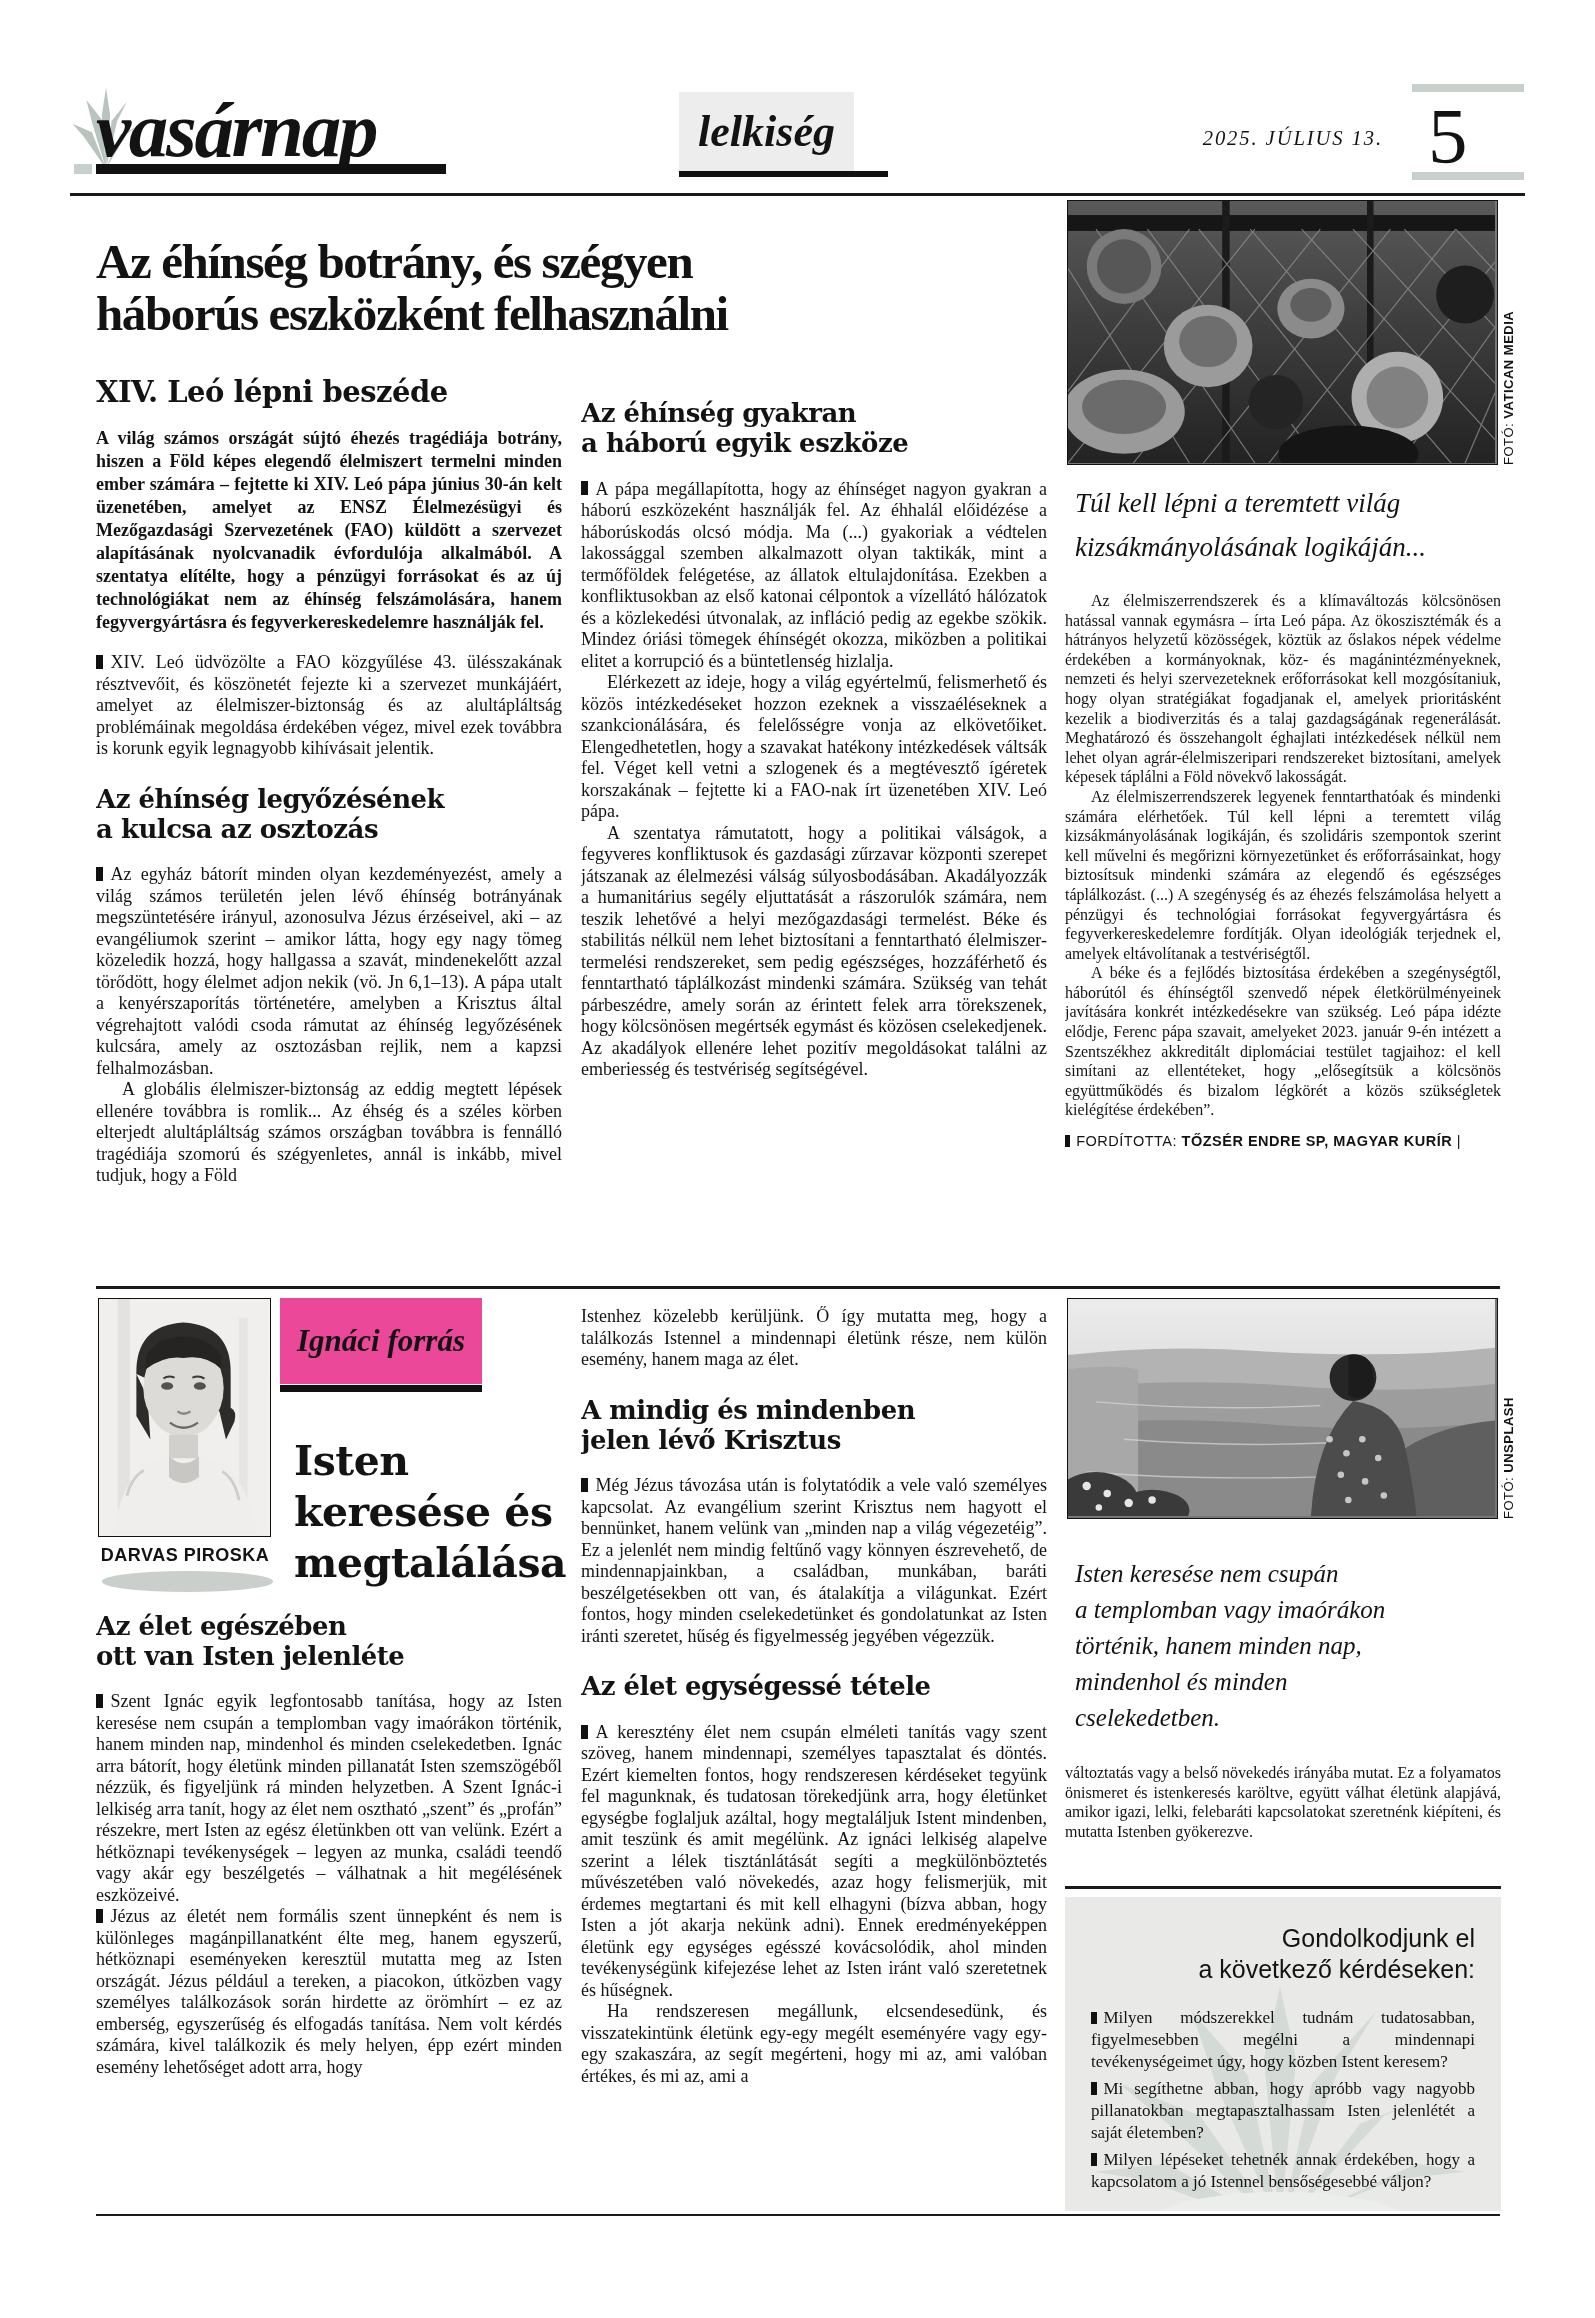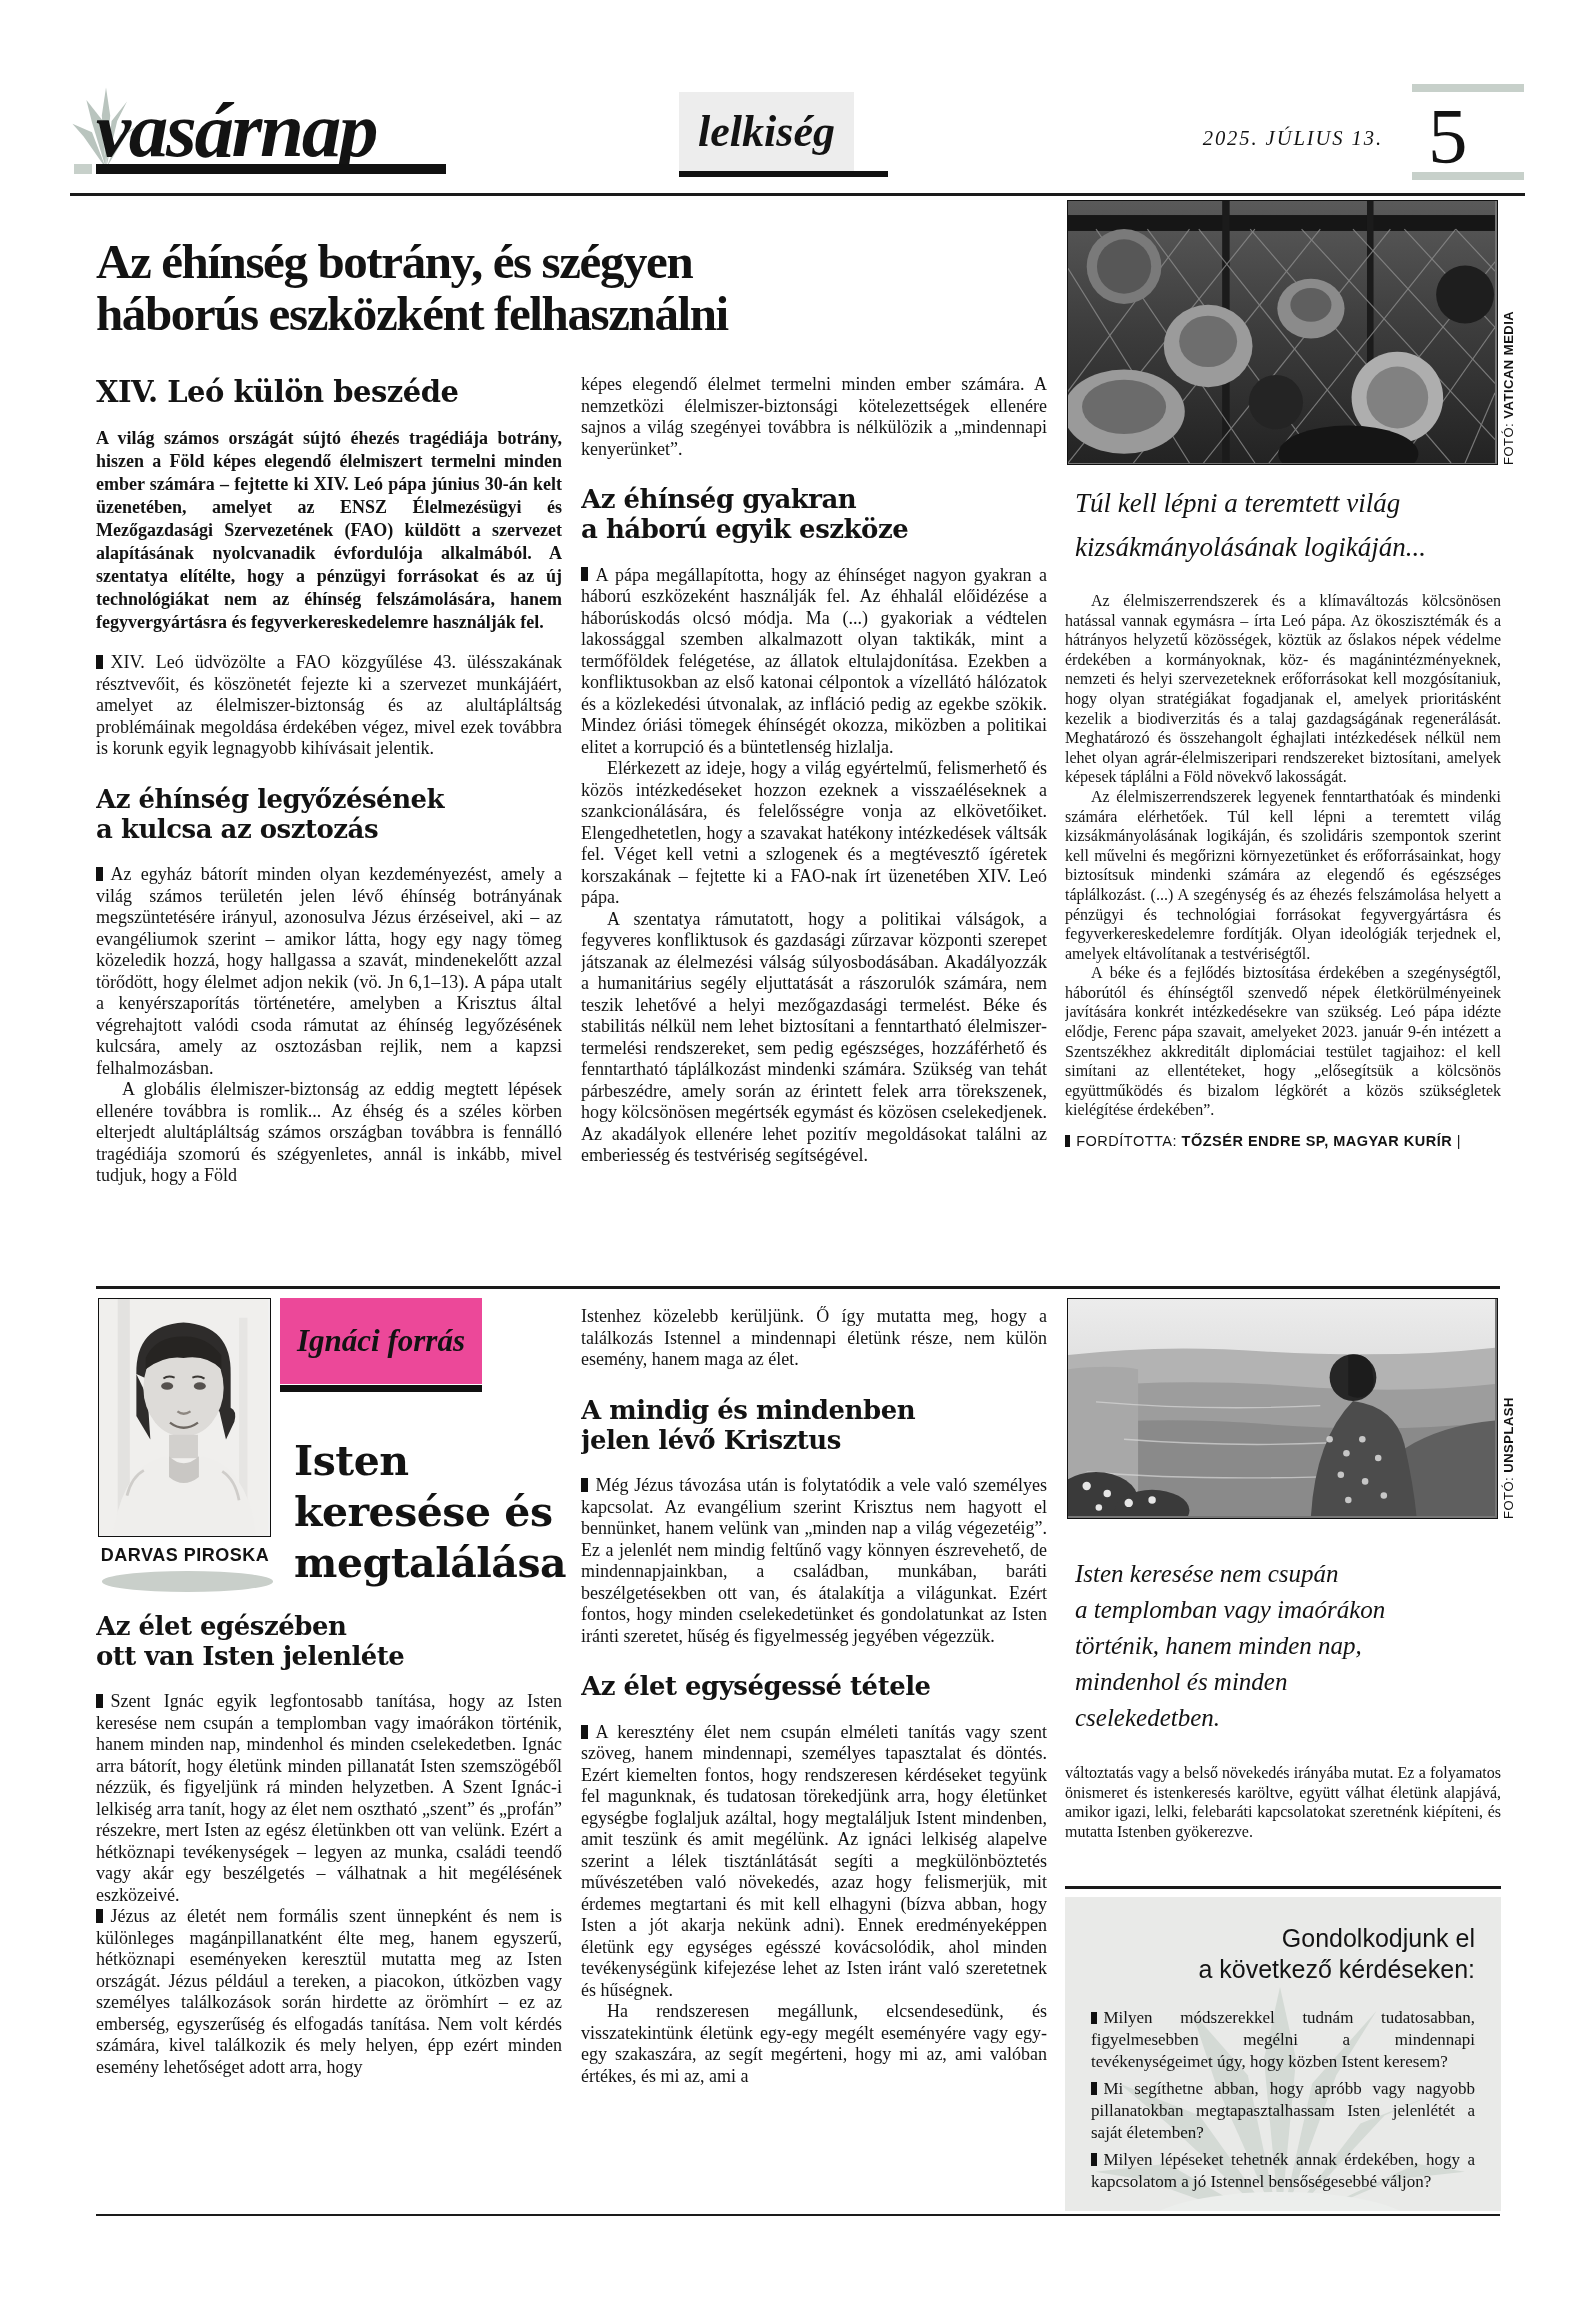--- a/index.html
+++ b/index.html
@@ -142,30 +142,29 @@
     <circle cx="445" cy="430" r="58" fill="#242424"></circle>
     <circle cx="850" cy="200" r="62" fill="#1e1e1e"></circle>
     <ellipse cx="600" cy="540" rx="150" ry="60" fill="#151515"></ellipse>
   </svg>
 </div>
 <div class="abs credit" style="left:1501px;top:200px;height:265px;">
   <span>FOTÓ: </span><b>VATICAN MEDIA</b>
 </div>
 
 <div class="abs col body38" style="left:96px;top:374px;width:466px;height:909px;">
-  <h3 class="first">XIV. Leó külön beszéde</h3>
+  <h3 class="first">XIV. Leó lépni beszéde</h3>
   <p class="lede">A világ számos országát sújtó éhezés tragédiája botrány, hiszen a Föld képes elegendő élelmiszert termelni minden ember számára – fejtette ki XIV. Leó pápa június 30-án kelt üzenetében, amelyet az ENSZ Élelmezésügyi és Mezőgazdasági Szervezetének (FAO) küldött a szervezet alapításának nyolcvanadik évfordulója alkalmából. A szentatya elítélte, hogy a pénzügyi forrásokat és az új technológiákat nem az éhínség felszámolására, hanem fegyvergyártásra és fegyverkereskedelemre használják fel.</p>
   <p class="lead">XIV. Leó üdvözölte a FAO közgyűlése 43. ülésszakának résztvevőit, és köszönetét fejezte ki a szervezet munkájáért, amelyet az élelmiszer-biztonság és az alultápláltság problémáinak megoldása érdekében végez, mivel ezek továbbra is korunk egyik legnagyobb kihívásait jelentik.</p>
   <h3>Az éhínség legyőzésének<br>a kulcsa az osztozás</h3>
   <p class="lead">Az egyház bátorít minden olyan kezdeményezést, amely a világ számos területén jelen lévő éhínség botrányának megszüntetésére irányul, azonosulva Jézus érzéseivel, aki – az evangéliumok szerint – amikor látta, hogy egy nagy tömeg közeledik hozzá, hogy hallgassa a szavát, mindenekelőtt azzal törődött, hogy élelmet adjon nekik (vö. Jn 6,1–13). A pápa utalt a kenyérszaporítás történetére, amelyben a Krisztus által végrehajtott valódi csoda rámutat az éhínség legyőzésének kulcsára, amely az osztozásban rejlik, nem a kapzsi felhalmozásban.</p>
   <p class="indent">A globális élelmiszer-biztonság az eddig megtett lépések ellenére továbbra is romlik... Az éhség és a széles körben elterjedt alultápláltság számos országban továbbra is fennálló tragédiája szomorú és szégyenletes, annál is inkább, mivel tudjuk, hogy a Föld</p>
 </div>
 
 <div class="abs col body38" style="left:581px;top:374px;width:466px;height:909px;">
-  <p>képes elegendő élelmet termelni minden ember számára. A nemzetközi élelmiszer-biztonsági kötelezettségek ellenére sajnos a világ szegényei továbbra is nélkülözik a „mindennapi kenyerünket”.</p>
   <h3>Az éhínség gyakran<br>a háború egyik eszköze</h3>
   <p class="lead">A pápa megállapította, hogy az éhínséget nagyon gyakran a háború eszközeként használják fel. Az éhhalál előidézése a háborúskodás olcsó módja. Ma (...) gyakoriak a védtelen lakossággal szemben alkalmazott olyan taktikák, mint a termőföldek felégetése, az állatok eltulajdonítása. Ezekben a konfliktusokban az első katonai célpontok a vízellátó hálózatok és a közlekedési útvonalak, az infláció pedig az egekbe szökik. Mindez óriási tömegek éhínségét okozza, miközben a politikai elitet a korrupció és a büntetlenség hizlalja.</p>
   <p class="indent">Elérkezett az ideje, hogy a világ egyértelmű, felismerhető és közös intézkedéseket hozzon ezeknek a visszaéléseknek a szankcionálására, és felelősségre vonja az elkövetőiket. Elengedhetetlen, hogy a szavakat hatékony intézkedések váltsák fel. Véget kell vetni a szlogenek és a megtévesztő ígéretek korszakának – fejtette ki a FAO-nak írt üzenetében XIV. Leó pápa.</p>
   <p class="indent">A szentatya rámutatott, hogy a politikai válságok, a fegyveres konfliktusok és gazdasági zűrzavar központi szerepet játszanak az élelmezési válság súlyosbodásában. Akadályozzák a humanitárius segély eljuttatását a rászorulók számára, nem teszik lehetővé a helyi mezőgazdasági termelést. Béke és stabilitás nélkül nem lehet biztosítani a fenntartható élelmiszer-termelési rendszereket, sem pedig egészséges, hozzáférhető és fenntartható táplálkozást mindenki számára. Szükség van tehát párbeszédre, amely során az érintett felek arra törekszenek, hogy kölcsönösen megértsék egymást és közösen cselekedjenek. Az akadályok ellenére lehet pozitív megoldásokat találni az emberiesség és testvériség segítségével.</p>
 </div>
 
 <div class="abs pullquote" style="left:1075px;top:481px;width:425px;">Túl kell lépni a teremtett világ<br>kizsákmányolásának logikáján...</div>
 <div class="abs col body34" style="left:1065px;top:591px;width:436px;height:692px;">
   <p class="indent">Az élelmiszerrendszerek és a klímaváltozás kölcsönösen hatással vannak egymásra – írta Leó pápa. Az ökoszisztémák és a hátrányos helyzetű közösségek, köztük az őslakos népek védelme érdekében a kormányoknak, köz- és magánintézményeknek, nemzeti és helyi szervezeteknek erőforrásokat kell mozgósítaniuk, hogy olyan stratégiákat fogadjanak el, amelyek prioritásként kezelik a biodiverzitás és a talaj gazdagságának regenerálását. Meghatározó és összehangolt éghajlati intézkedések nélkül nem lehet olyan agrár-élelmiszeripari rendszereket biztosítani, amelyek képesek táplálni a Föld növekvő lakosságát.</p>
   <p class="indent">Az élelmiszerrendszerek legyenek fenntarthatóak és mindenki számára elérhetőek. Túl kell lépni a teremtett világ kizsákmányolásának logikáján, és szolidáris szempontok szerint kell művelni és megőrizni környezetünket és erőforrásainkat, hogy biztosítsuk mindenki számára az elegendő és egészséges táplálkozást. (...) A szegénység és az éhezés felszámolása helyett a pénzügyi és technológiai forrásokat fegyvergyártásra és fegyverkereskedelemre fordítják. Olyan ideológiák terjednek el, amelyek eltávolítanak a testvériségtől.</p>

